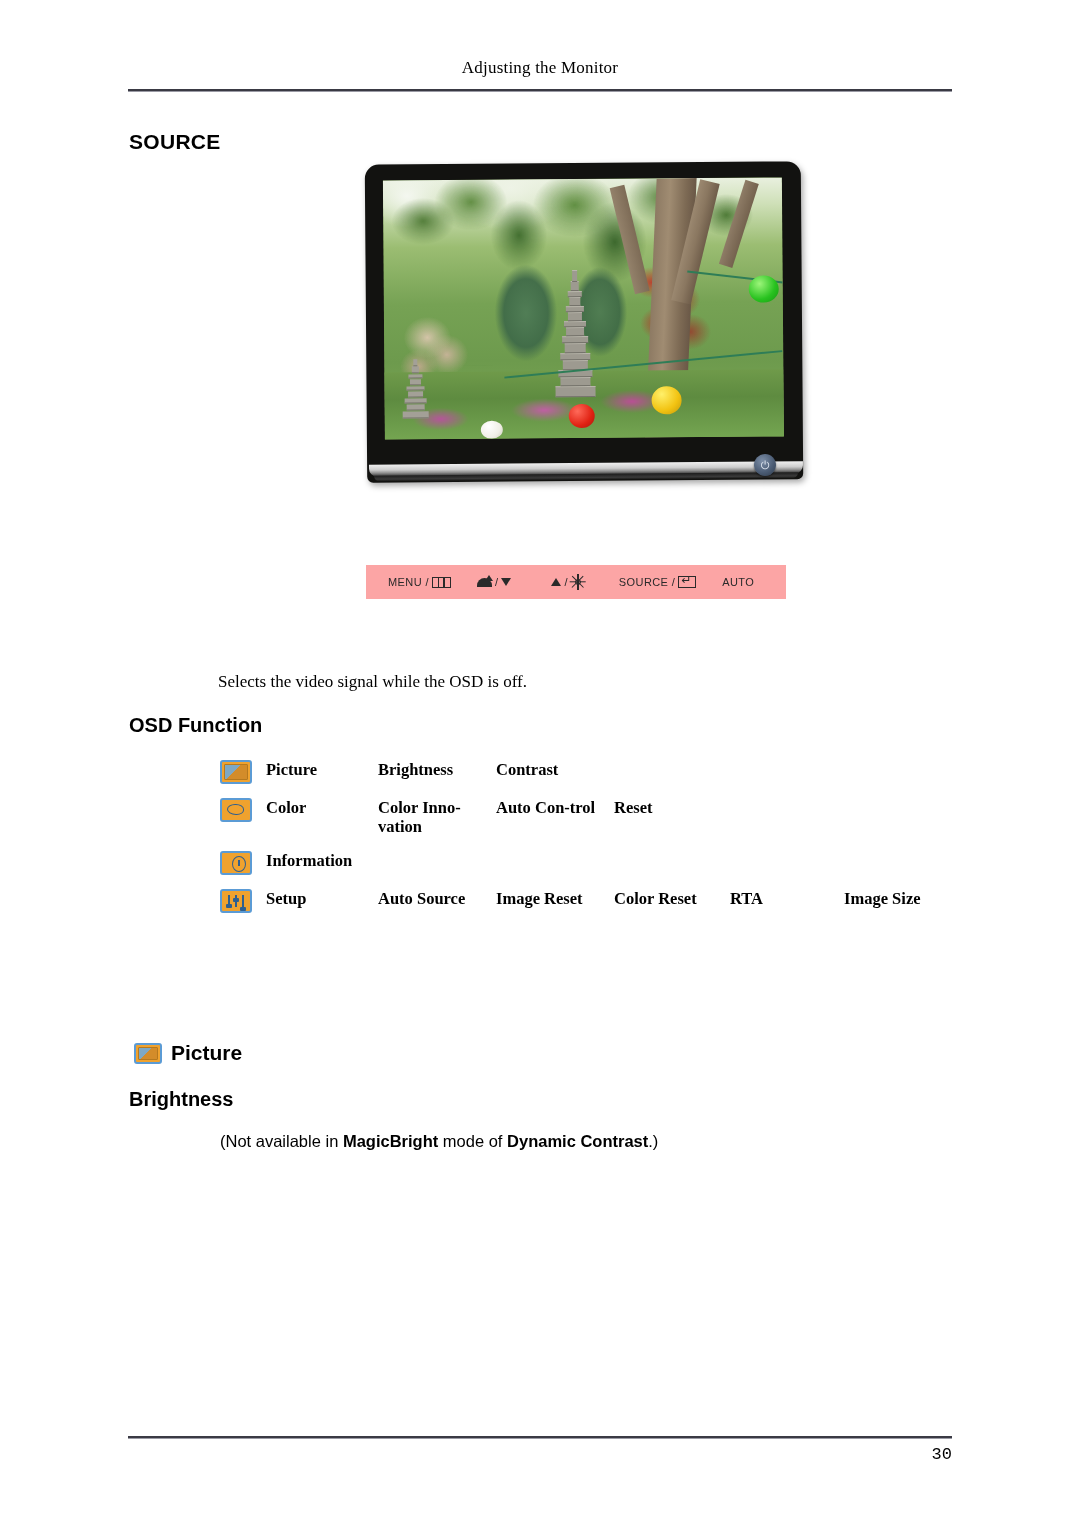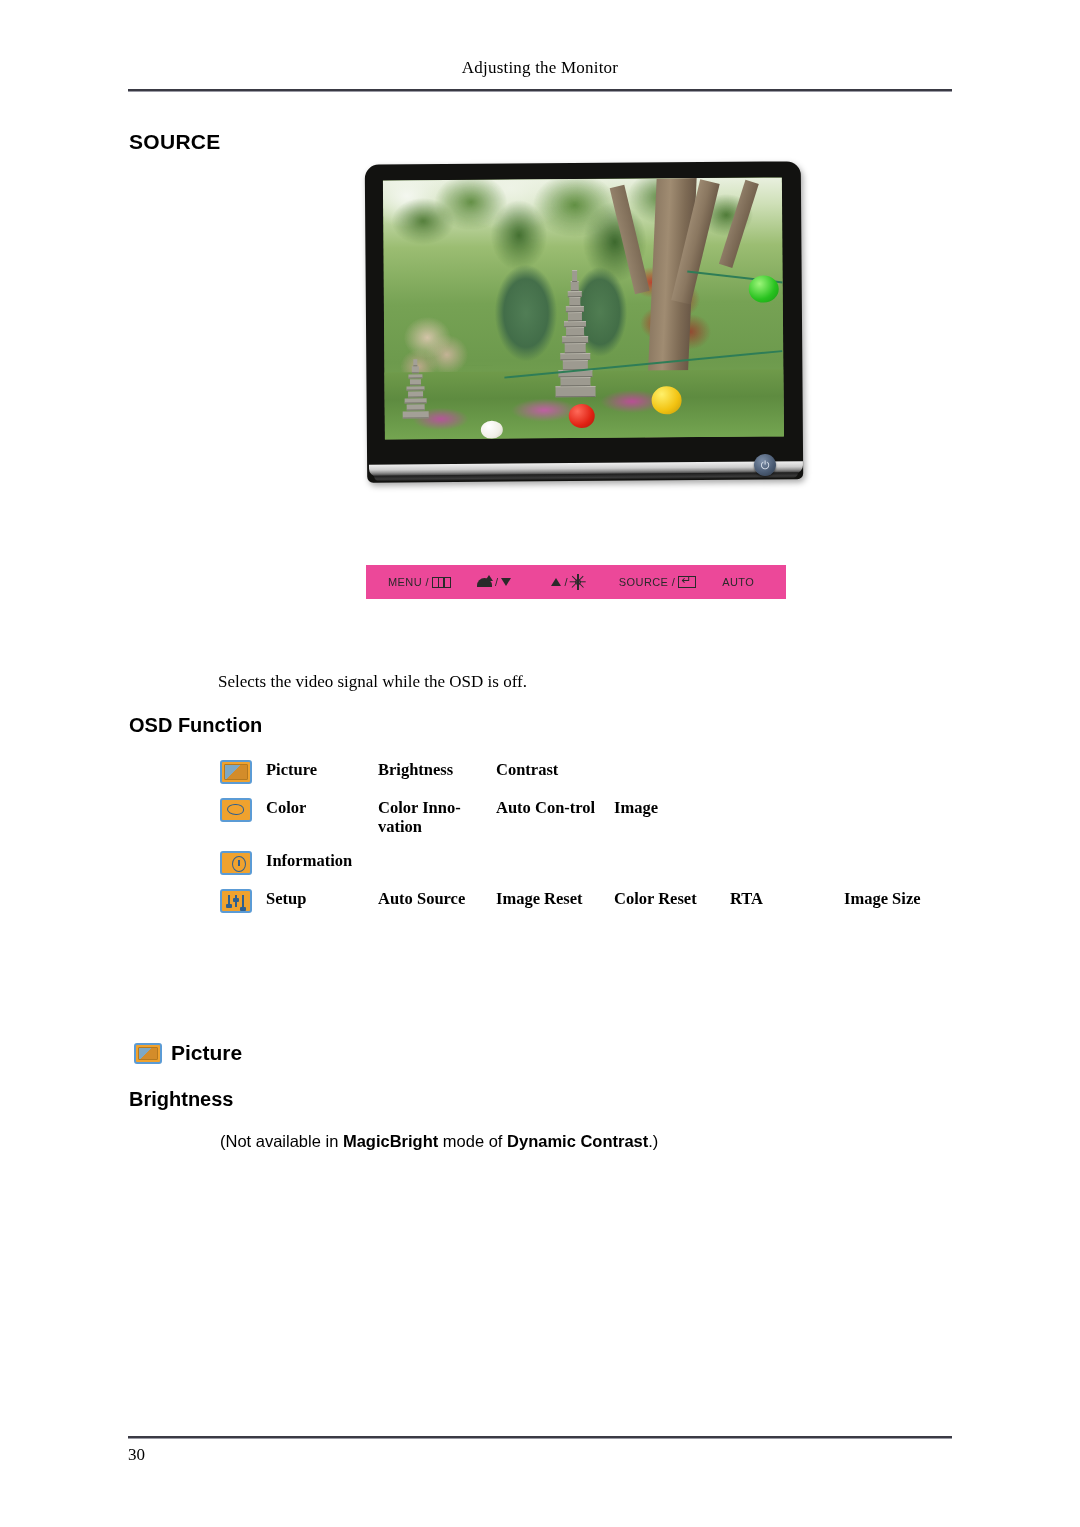--- a/index.html
+++ b/index.html
@@ -305,21 +305,21 @@
     font-family: "DejaVu Sans", sans-serif;
   }
 
   
   .button-strip {
     position: absolute;
     left: 366px;
     top: 565px;
     width: 420px;
     height: 34px;
-    background: #ec4899;
+    background: #fca5a5;
     display: flex;
     align-items: center;
     font-family: "Liberation Sans", sans-serif;
     font-size: 11px;
     color: #2a2a2a;
     letter-spacing: .4px;
   }
   .btn-item {
     display: flex;
     align-items: center;
@@ -589,22 +589,22 @@
     width: 824px;
     height: 0;
     border-top: 2px solid #3a3a44;
     border-bottom: 1px solid #9a9aa4;
   }
   .footer-num {
     position: absolute;
     left: 128px;
     top: 1445px;
     width: 824px;
-    text-align: left;
-    font-family: Liberation Serif, serif;
+    text-align: right;
+    font-family: Liberation Mono, monospace;
     font-size: 17px;
   }
 </style>
 </head>
 <body>
 
 <div class="page-header">
   <span class="hdr-text">Adjusting the Monitor</span>
 </div>
 <div class="hdr-rule"></div>
@@ -733,21 +733,21 @@
     <td class="c5"></td>
   </tr>
 
   <tr>
     <td class="ic">
       <span class="osd-icon ic-color"><span class="gfx"></span></span>
     </td>
     <td class="nm">Color</td>
     <td class="c1">Color Inno-vation</td>
     <td class="c2">Auto Con-trol</td>
-    <td class="c3">Image</td>
+    <td class="c3">Reset</td>
     <td class="c4"></td>
     <td class="c5"></td>
   </tr>
 
 
 
   <tr>
     <td class="ic">
       <span class="osd-icon ic-info"><span class="gfx"></span></span>
     </td>

